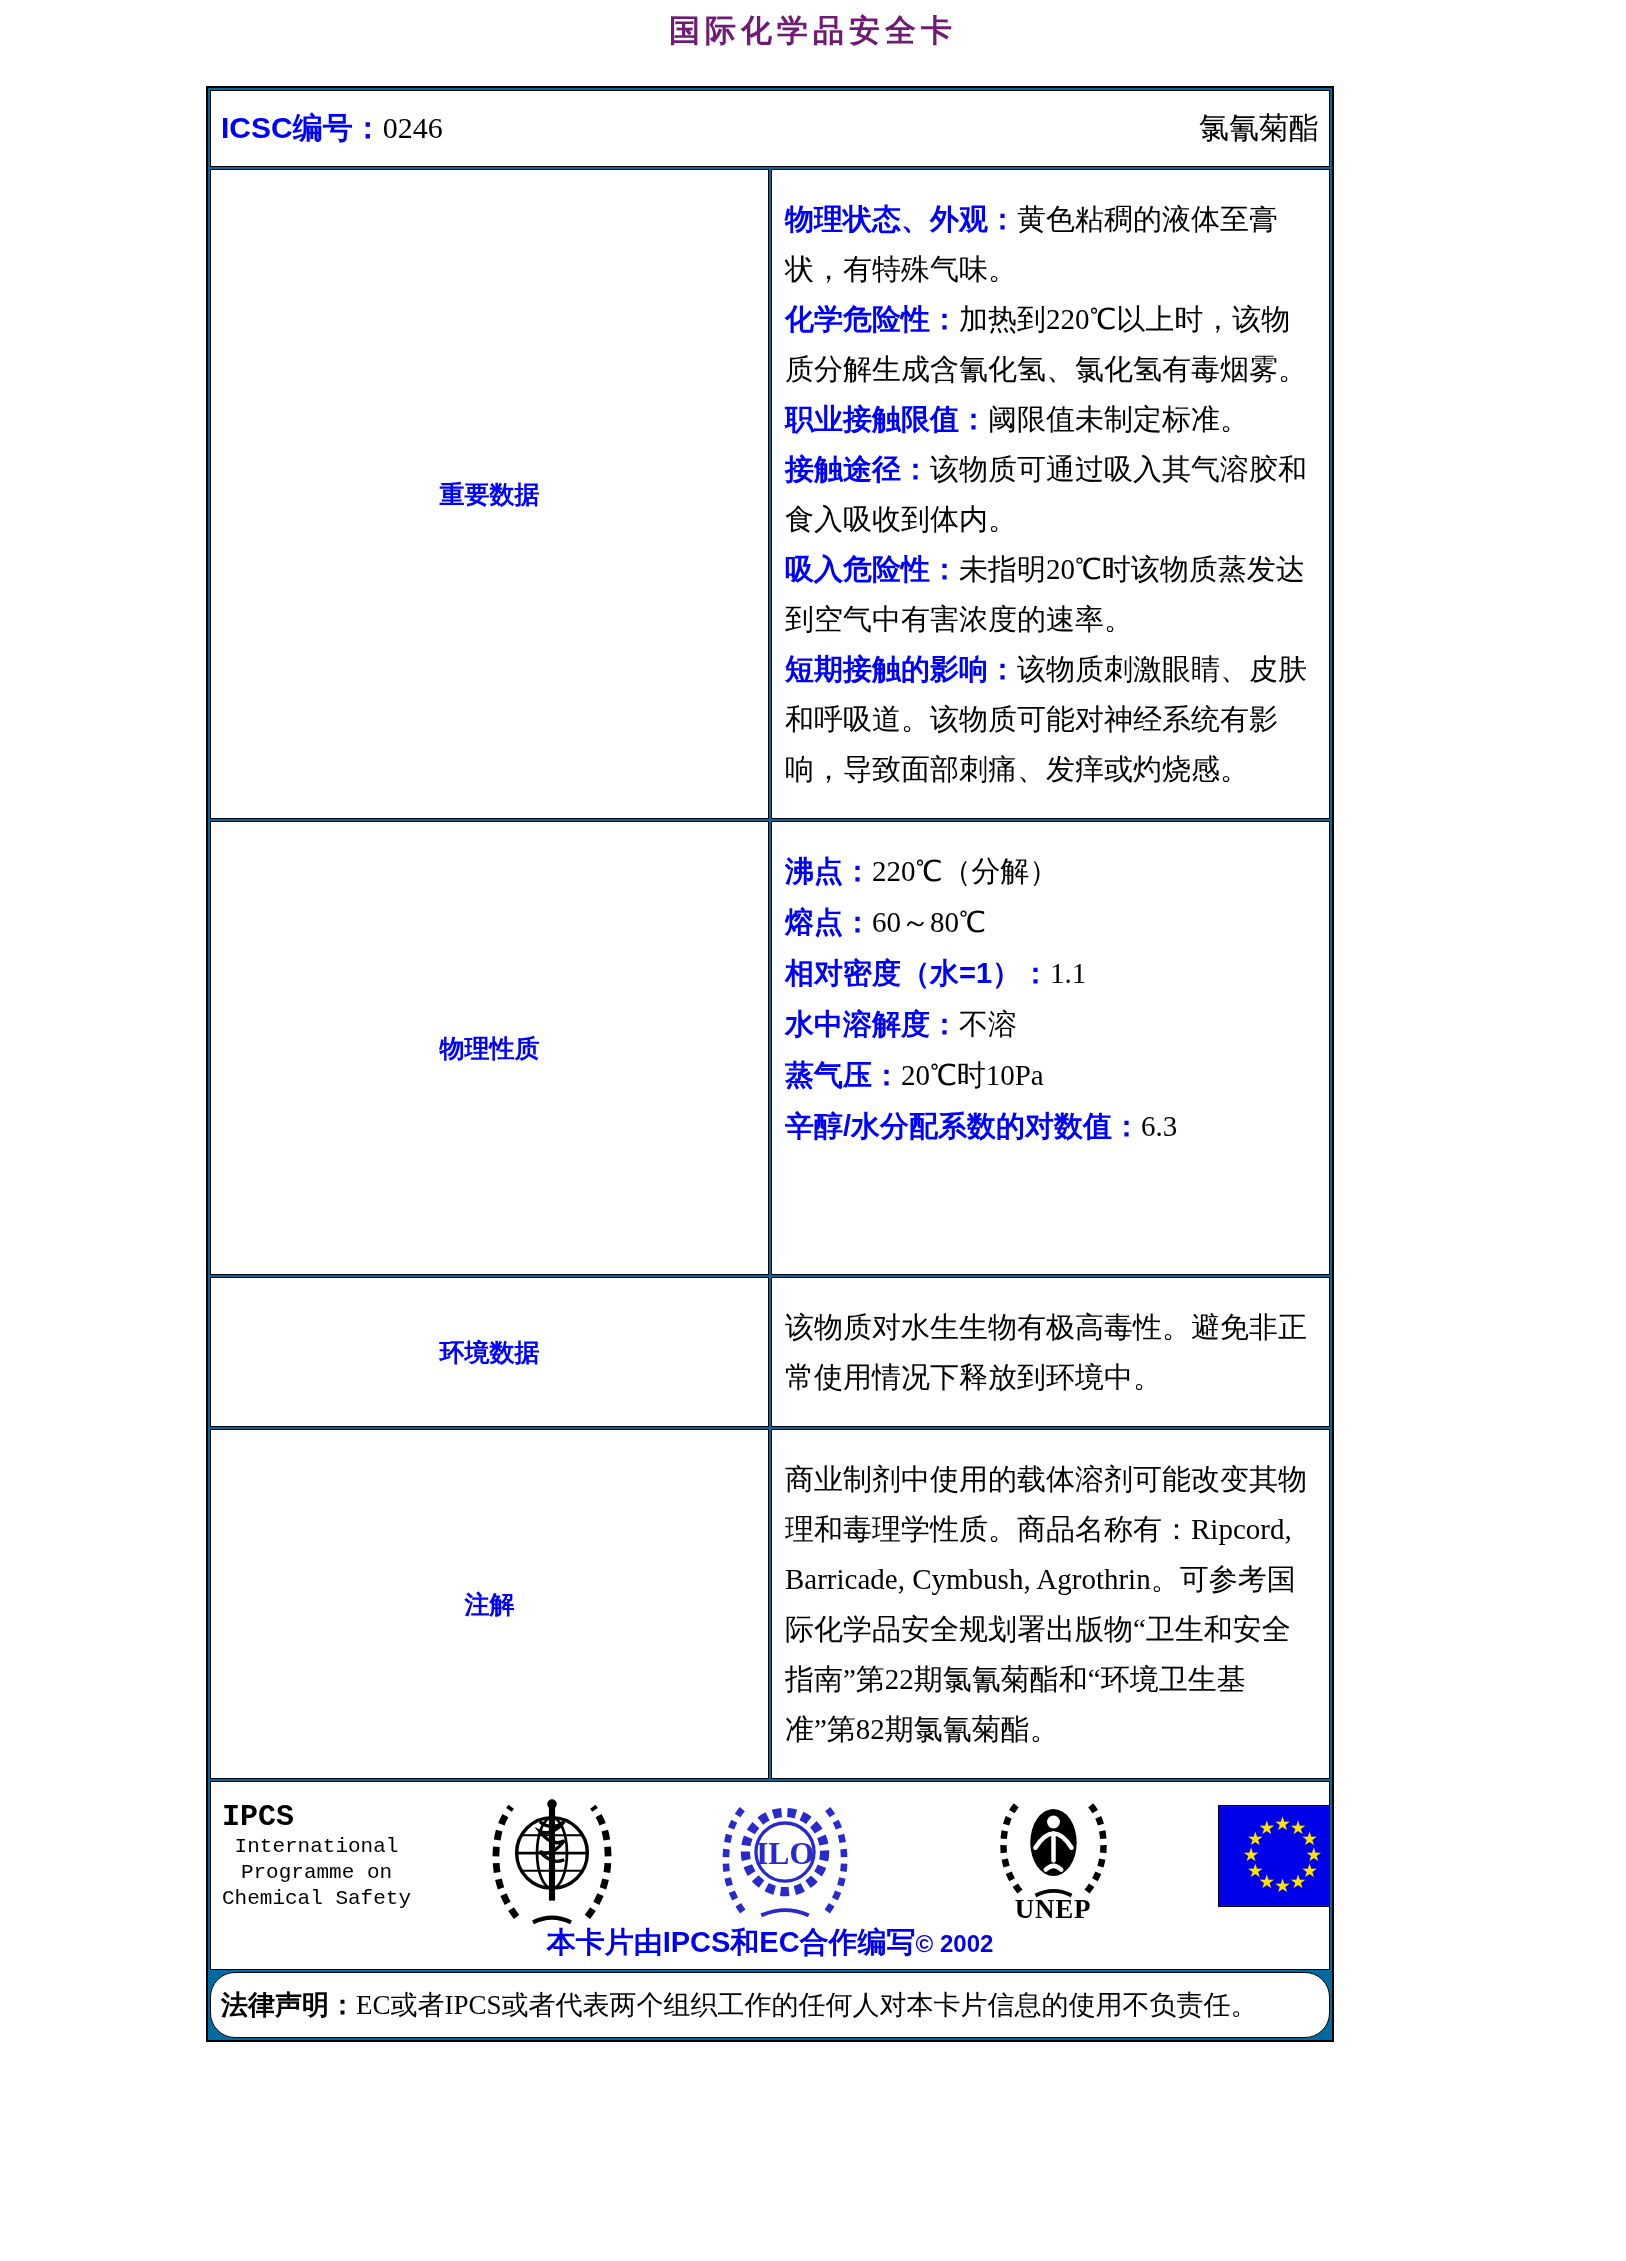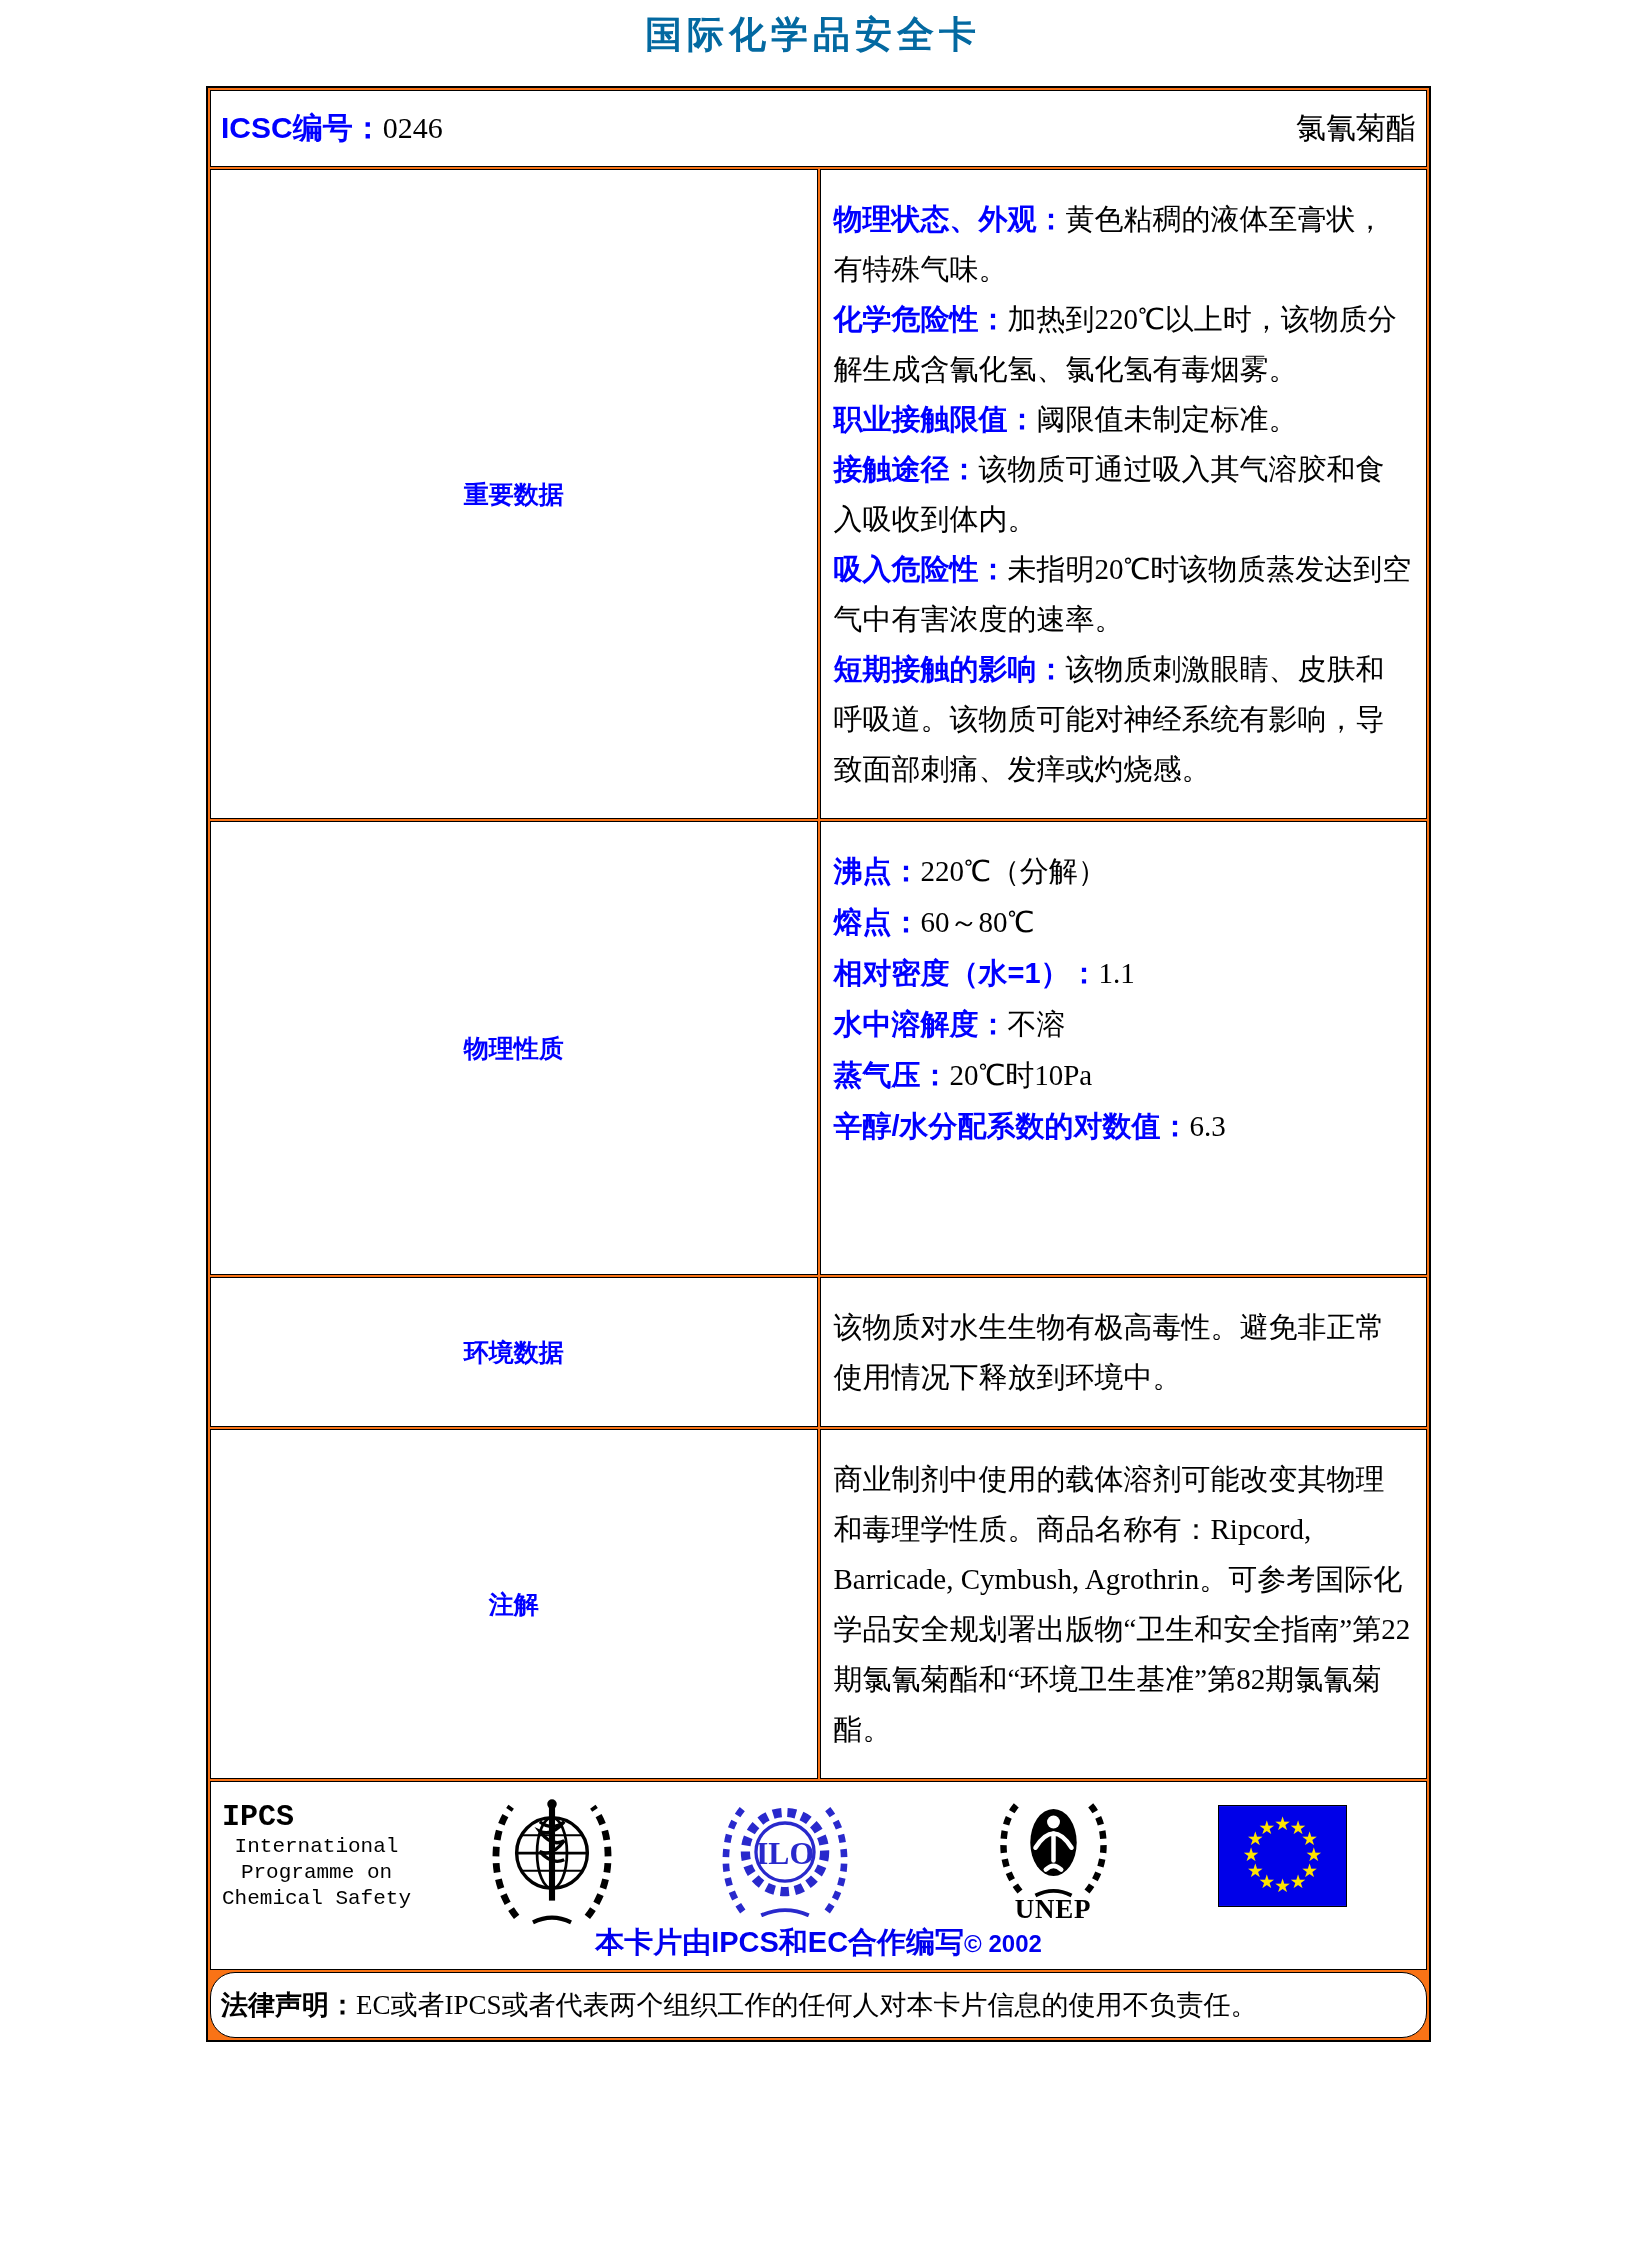--- a/index.html
+++ b/index.html
@@ -2,27 +2,27 @@
 <html style="font-size:11.4px"><head>
 <meta charset="utf-8">
 <style>
   html,body{margin:0;padding:0;}
   body{
     width:1626px;height:2261px;background:#ffffff;position:relative;
     font-family:"Liberation Serif",serif;color:#000;
   }
   .page-title{
     position:absolute;top:10px;left:0;width:100%;
-    text-align:center;color:#0369a1;font-weight:bold;font-size:37px;
+    text-align:center;color:#701a75;font-weight:bold;font-size:31px;
     letter-spacing:5px;font-family:"Liberation Sans",sans-serif;
   }
   table.card{
-    position:absolute;left:206px;top:86px;width:1225px;
+    position:absolute;left:206px;top:86px;width:1128px;
     border:2.9px solid #000;border-collapse:separate;border-spacing:2.9px;
-    background:#f97316;table-layout:fixed;
+    background:#0369a1;table-layout:fixed;
   }
   td{border:1.4px solid #000;background:#fff;overflow:hidden;}
   td.label-cell{
     width:177px;text-align:center;vertical-align:middle;
     color:#0000ff;font-weight:bold;font-size:25px;
     font-family:"Liberation Sans",sans-serif;
   }
   td.content-cell{
     vertical-align:top;padding:24px 13px;font-size:29px;line-height:50px;
   }

